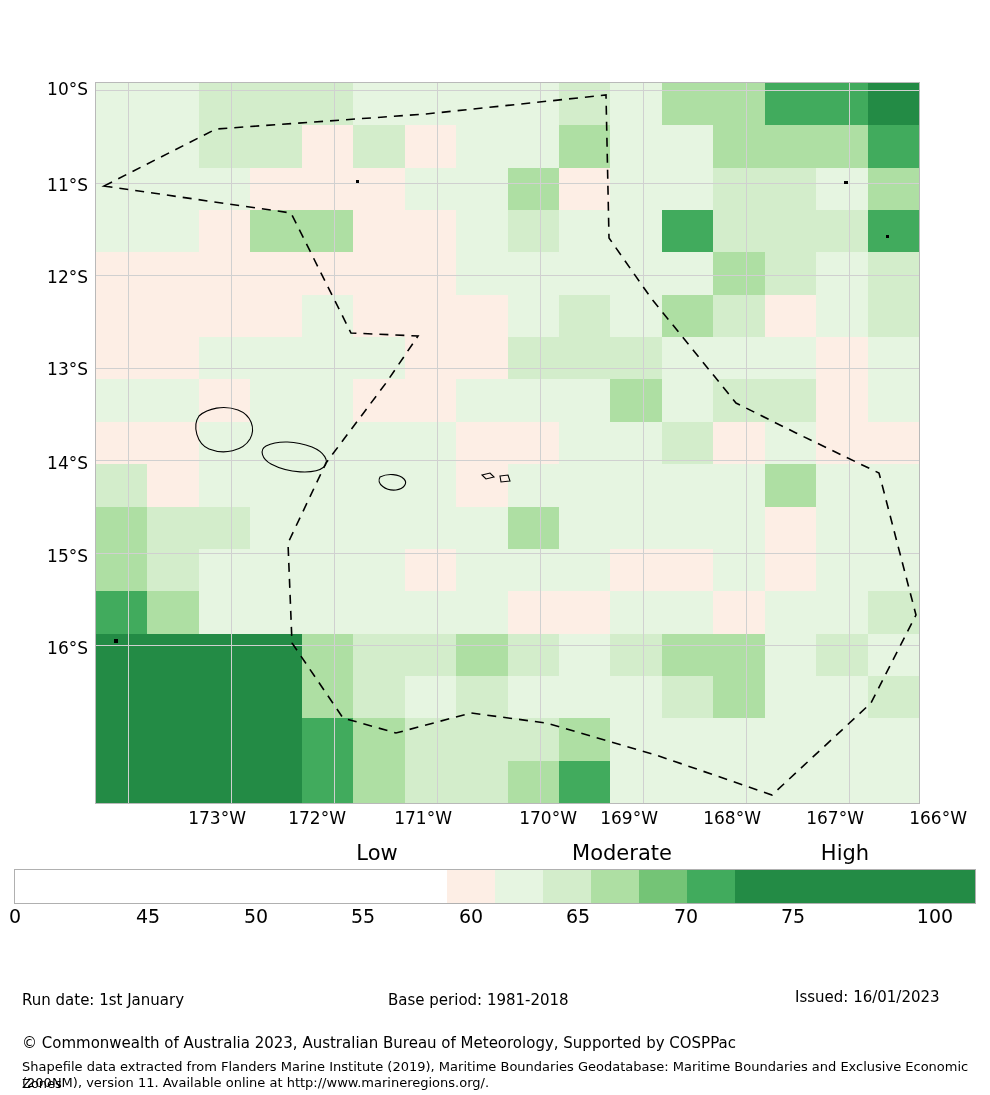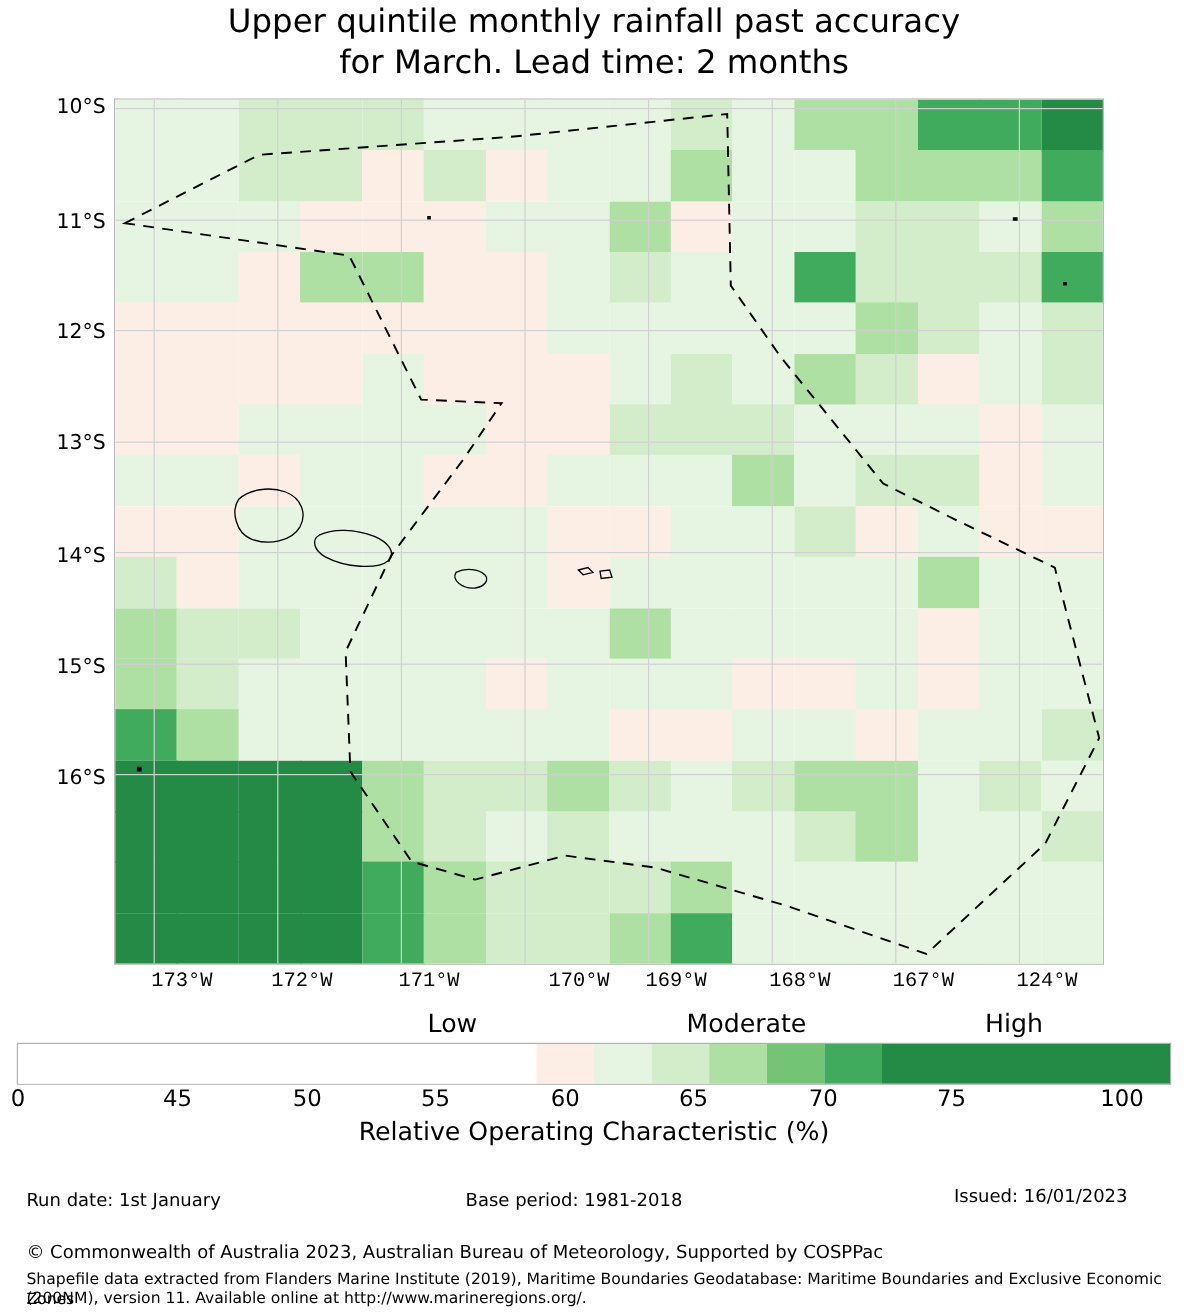--- a/index.html
+++ b/index.html
@@ -66,25 +66,24 @@
     position: absolute;
     right: 902px;
     width: 120px;
     text-align: right;
     font-size: 17px;
     line-height: 17px;
   }
   .xlab {
     position: absolute;
     width: 120px;
-    text-align: left;
+    text-align: right;
     font-size: 17px;
     line-height: 17px;
     top: 810px;
-    font-family: Liberation Mono, monospace;
   }
 
   
   #cbar-wrap {
     position: absolute;
     left: 14px;
     top: 869px;
     width: 962px;
     height: 35px;
     border: 1px solid #b0b0b0;
@@ -130,41 +129,37 @@
     position: absolute;
     font-size: 13px;
     line-height: 17px;
   }
 </style>
 </head>
 <body>
 
 <div id="root">
 
-  <div class="title">
-    <span>Upper quintile monthly rainfall past accuracy</span>
-    <span class="l2">for March. Lead time: 2 months</span>
-  </div>
 
   <div class="ylab" style="top:81px;">10°S</div>
   <div class="ylab" style="top:177px;">11°S</div>
   <div class="ylab" style="top:269px;">12°S</div>
   <div class="ylab" style="top:361px;">13°S</div>
   <div class="ylab" style="top:455px;">14°S</div>
   <div class="ylab" style="top:548px;">15°S</div>
   <div class="ylab" style="top:640px;">16°S</div>
 
   <div class="xlab" style="left:126px;">173°W</div>
   <div class="xlab" style="left:226px;">172°W</div>
   <div class="xlab" style="left:332px;">171°W</div>
   <div class="xlab" style="left:457px;">170°W</div>
   <div class="xlab" style="left:538px;">169°W</div>
   <div class="xlab" style="left:641px;">168°W</div>
   <div class="xlab" style="left:744px;">167°W</div>
-  <div class="xlab" style="left:847px;">124°W</div>
+  <div class="xlab" style="left:847px;">166°W</div>
 
   <div id="plot">
     <div id="cells">
         <div class="cell" style="left:0.00px;top:0.00px;width:52.04px;height:42.95px;background:#e6f5e1;"></div>
         <div class="cell" style="left:51.44px;top:0.00px;width:52.04px;height:42.95px;background:#e6f5e1;"></div>
         <div class="cell" style="left:102.88px;top:0.00px;width:52.04px;height:42.95px;background:#d3edcb;"></div>
         <div class="cell" style="left:154.31px;top:0.00px;width:52.04px;height:42.95px;background:#d3edcb;"></div>
         <div class="cell" style="left:205.75px;top:0.00px;width:52.04px;height:42.95px;background:#d3edcb;"></div>
         <div class="cell" style="left:257.19px;top:0.00px;width:52.04px;height:42.95px;background:#e6f5e1;"></div>
         <div class="cell" style="left:308.63px;top:0.00px;width:52.04px;height:42.95px;background:#e6f5e1;"></div>
@@ -484,21 +479,20 @@
   <div class="ctick" style="left:-25px;">0</div>
   <div class="ctick" style="left:108px;">45</div>
   <div class="ctick" style="left:216px;">50</div>
   <div class="ctick" style="left:323px;">55</div>
   <div class="ctick" style="left:431px;">60</div>
   <div class="ctick" style="left:538px;">65</div>
   <div class="ctick" style="left:646px;">70</div>
   <div class="ctick" style="left:753px;">75</div>
   <div class="ctick" style="left:895px;">100</div>
 
-  <div id="cbar-title">Relative Operating Characteristic (%)</div>
 
   <div class="foot" style="left:22px; top:991px;">Run date: 1st January</div>
   <div class="foot" style="left:388px; top:991px;">Base period: 1981-2018</div>
   <div class="foot" style="left:795px; top:988px;">Issued: 16/01/2023</div>
   <div class="foot" style="left:22px; top:1034px;">© Commonwealth of Australia 2023, Australian Bureau of Meteorology, Supported by COSPPac</div>
   <div class="foot-small" style="left:22px; top:1058px;">Shapefile data extracted from Flanders Marine Institute (2019), Maritime Boundaries Geodatabase: Maritime Boundaries and Exclusive Economic Zones</div>
   <div class="foot-small" style="left:22px; top:1074px;">(200NM), version 11. Available online at http://www.marineregions.org/.</div>
 
 </div>
 

